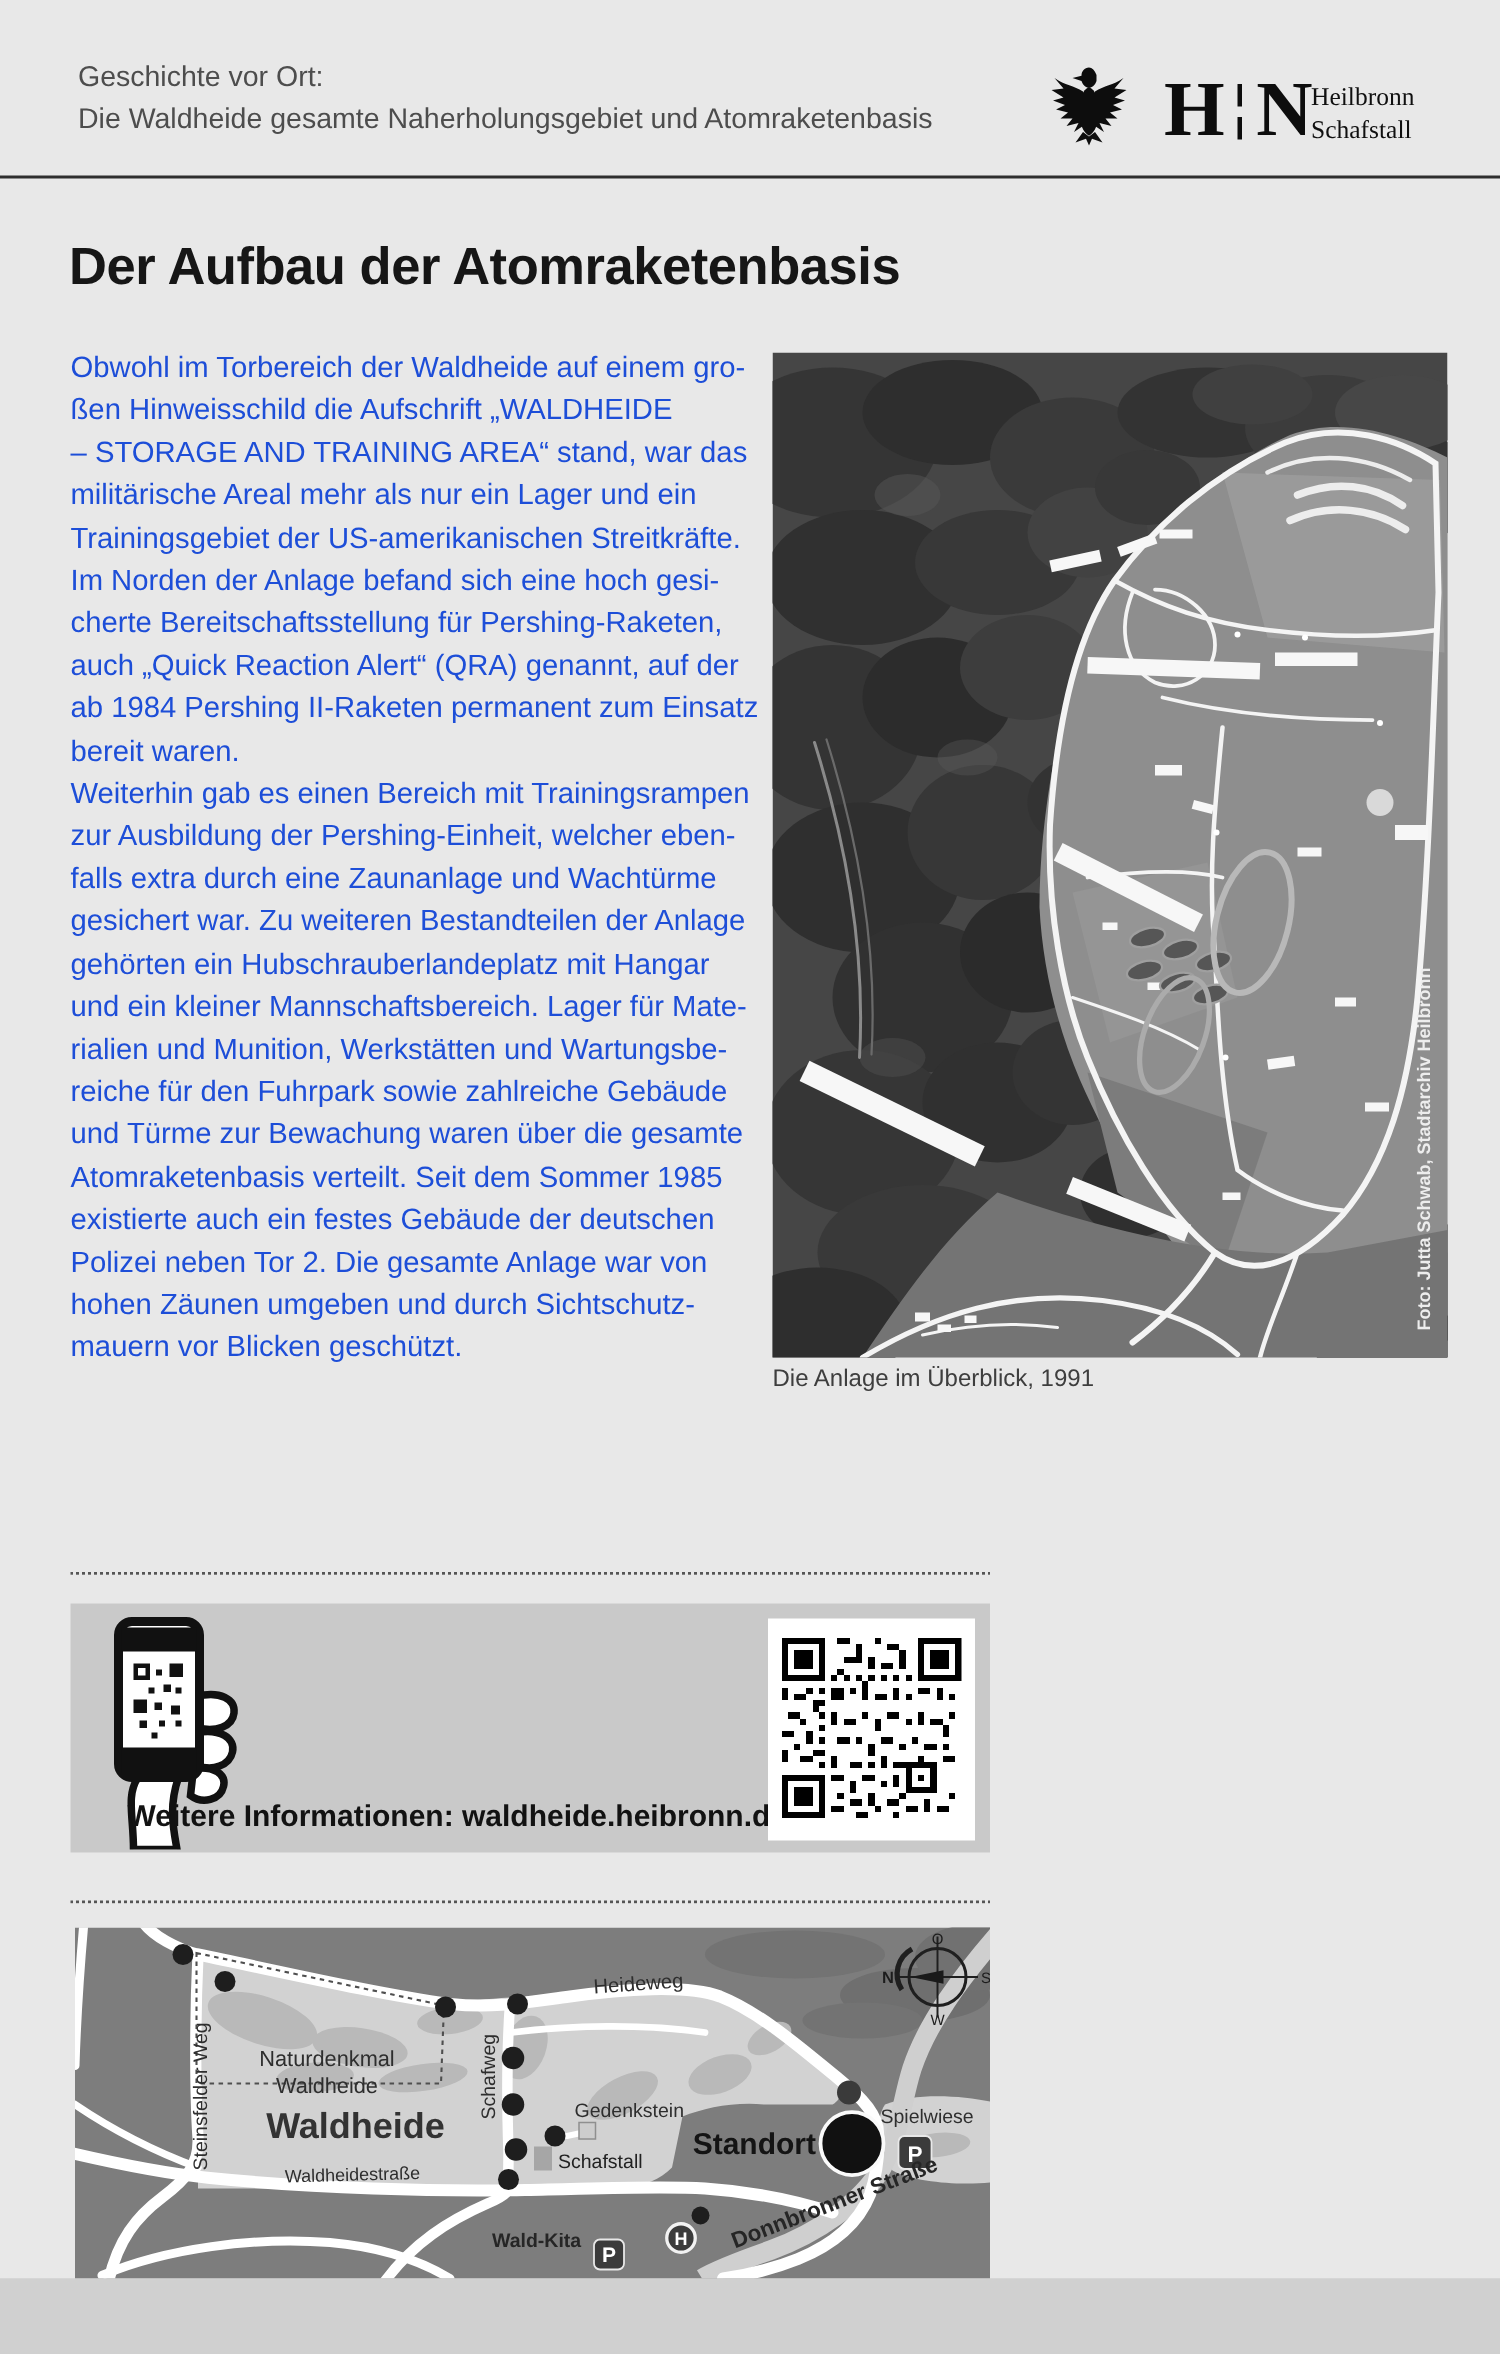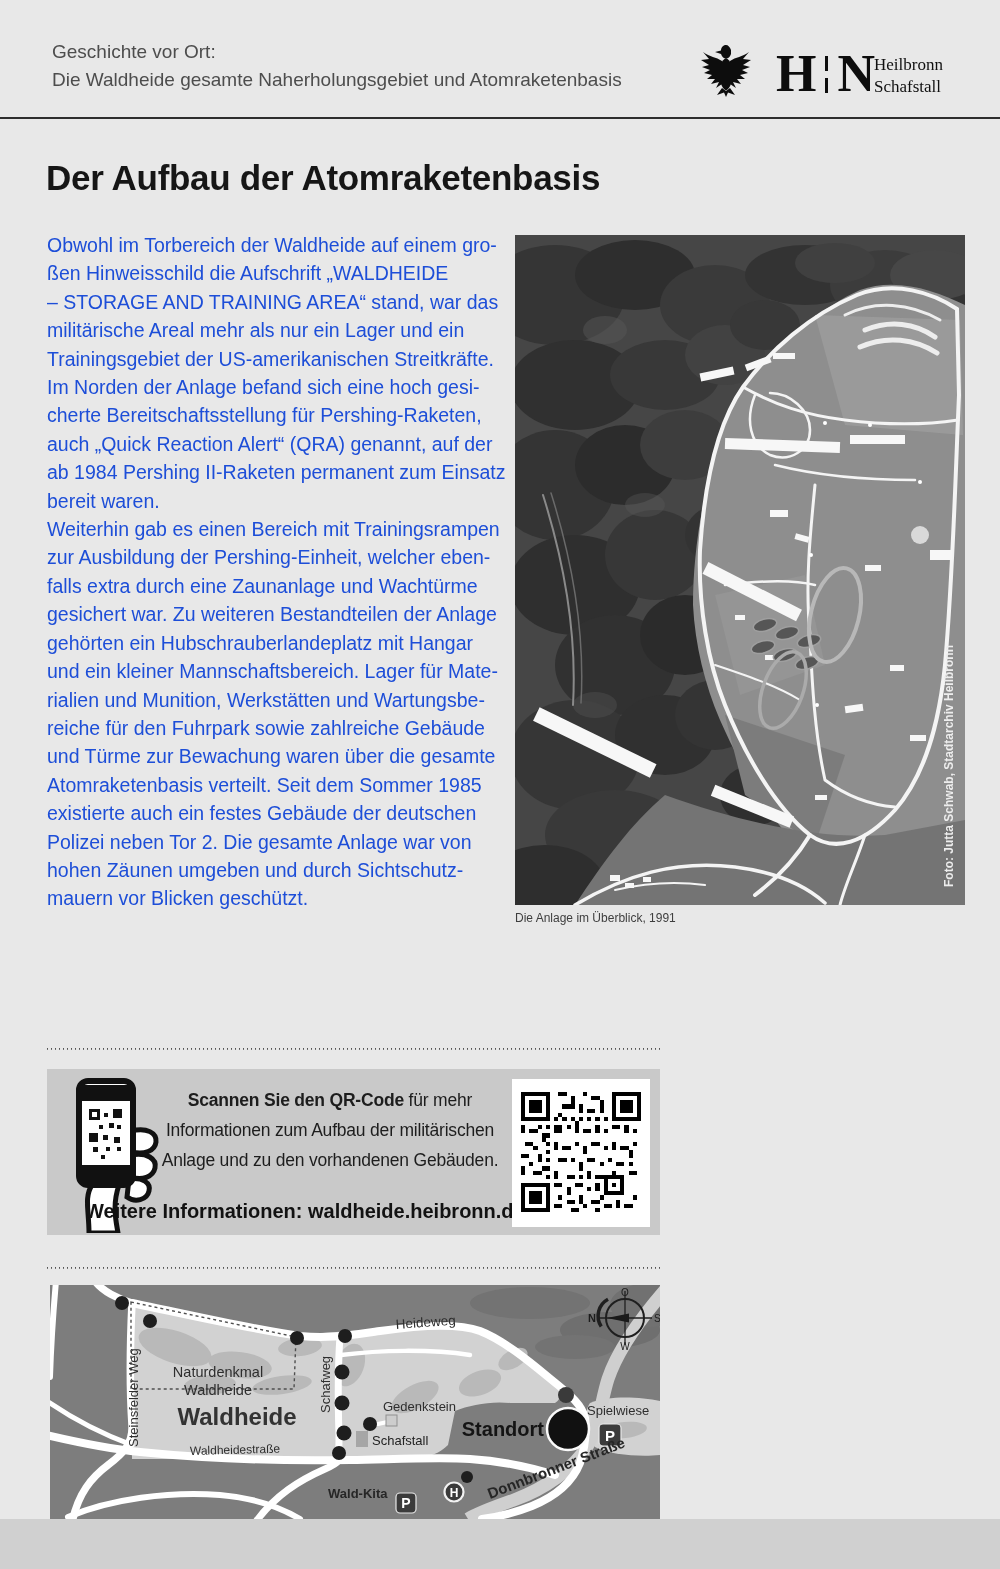--- a/index.html
+++ b/index.html
@@ -13,21 +13,21 @@
   .hn-letter{font-family:"Liberation Serif",serif;font-weight:700;font-size:52px;line-height:48px;color:#0d0d0d;}
   #hn-divider{display:flex;flex-direction:column;gap:7px;margin:6px 9px 0 9px;}
   #hn-divider span{display:block;width:3px;height:15px;background:#0d0d0d;}
   #orgname{left:874px;top:54px;font-family:Liberation Serif, serif;font-size:17px;line-height:22px;color:#101010;}
   #header-rule{left:0;top:117px;width:1000px;height:2px;background:#2e2e2e;}
   
   #title{left:46px;top:158px;font-size:35px;font-weight:700;color:#161616;letter-spacing:-0.3px;}
   #body-text{left:47px;top:231px;width:500px;font-size:19.5px;line-height:28.4px;color:#1d4ed8;white-space:pre-line;}
   
   #photo{left:515px;top:235px;width:450px;height:670px;}
-  #caption{left:515px;top:911px;font-size:12px;color:#3e3e3e;}
+  #caption{left:515px;top:911px;font-size:16px;color:#3e3e3e;}
   
   .dotted{left:47px;width:613px;height:3px;
           background:repeating-linear-gradient(90deg,#555 0 1.5px,transparent 1.5px 4px);
           background-size:100% 1.8px;background-repeat:no-repeat;background-position:center;}
   
   #qr-panel{left:47px;top:1069px;width:613px;height:166px;background:#c9c9c9;}
   #phone-icon{position:absolute;left:12px;top:6px;}
   #qr-text{position:absolute;left:104px;top:16px;width:358px;text-align:center;
            font-size:17.5px;line-height:30px;color:#1d1d1d;white-space:pre-line;letter-spacing:-0.2px;}
   #qr-footer{position:absolute;left:38px;bottom:12px;font-size:20px;font-weight:700;color:#121212;}
@@ -239,23 +239,20 @@
             <rect x="58" y="50" width="4" height="4"></rect>
           <rect x="44" y="60" width="5" height="5"></rect>
             <rect x="55" y="62" width="6" height="6"></rect>
           <rect x="34" y="72" width="5" height="5"></rect>
             <rect x="47" y="72" width="4" height="4"></rect>
           <rect x="58" y="72" width="4" height="4"></rect>
             <rect x="42" y="80" width="4" height="4"></rect>
         </g>
       </svg>
     </div>
-    <div id="qr-text"><b>Scannen Sie den QR-Code</b><span> für mehr
-Informationen zum Aufbau der militärischen
-Anlage und zu den vorhandenen Gebäuden.</span></div>
     <div id="qr-footer">Weitere Informationen: waldheide.heibronn.de</div>
     <div id="qr-tile">
       <svg width="120" height="120" viewBox="0 0 29 29" shape-rendering="crispEdges">
         <g fill="#000">
           <rect x="0" y="0" width="7" height="1"></rect>
             <rect x="0" y="6" width="7" height="1"></rect>
             <rect x="0" y="1" width="1" height="5"></rect>
             <rect x="6" y="1" width="1" height="5"></rect>
             <rect x="2" y="2" width="3" height="3"></rect>
           <rect x="22" y="0" width="7" height="1"></rect>

